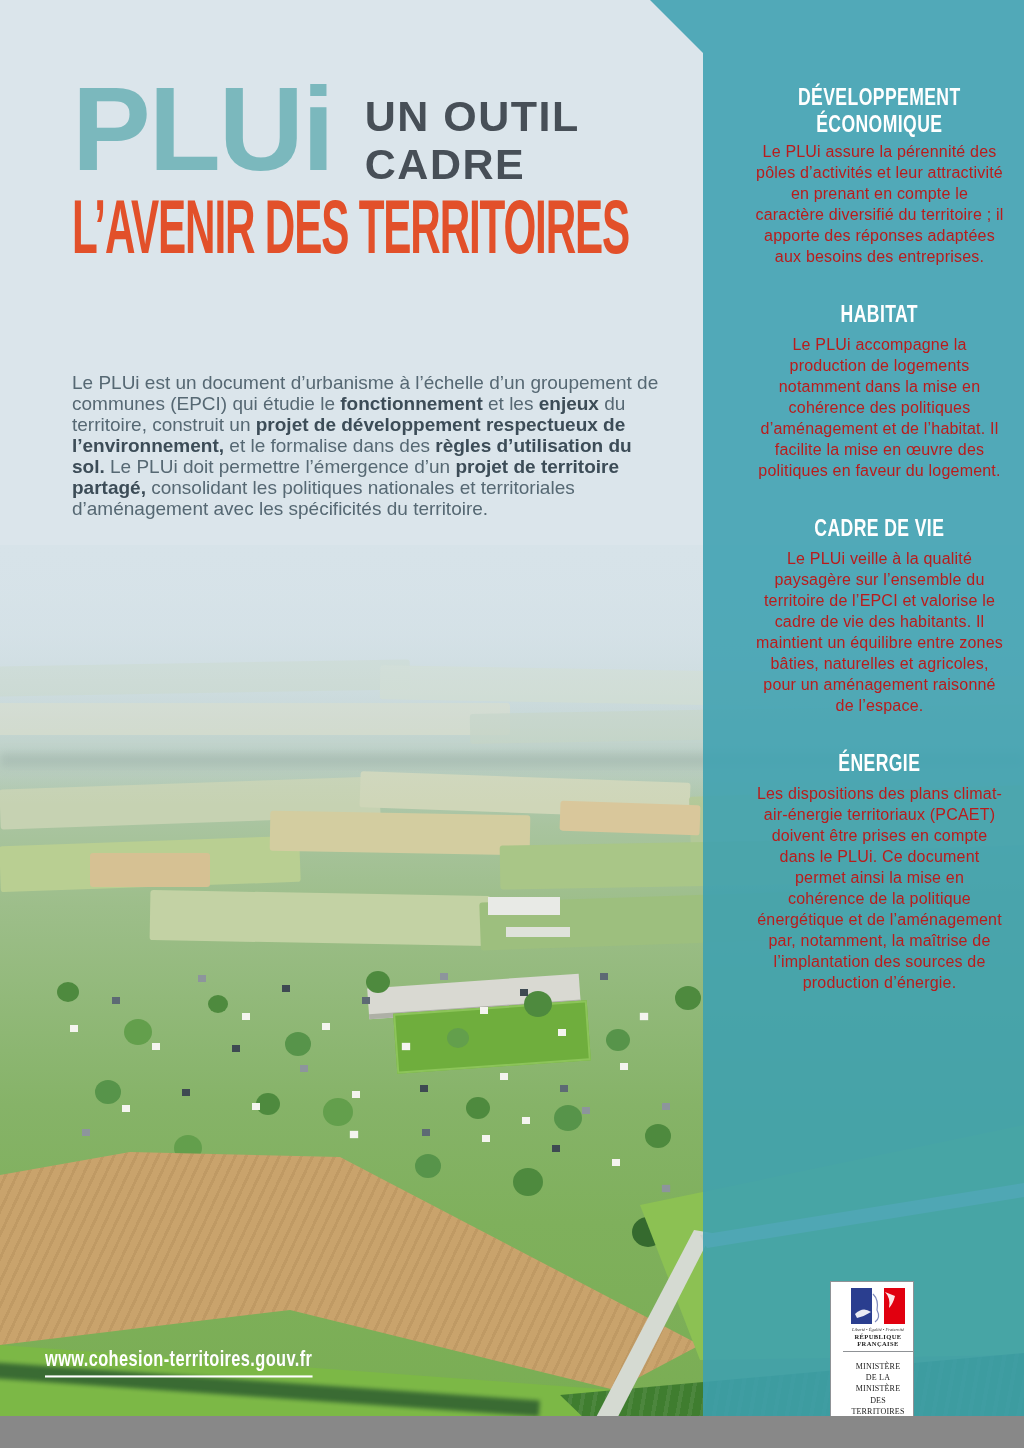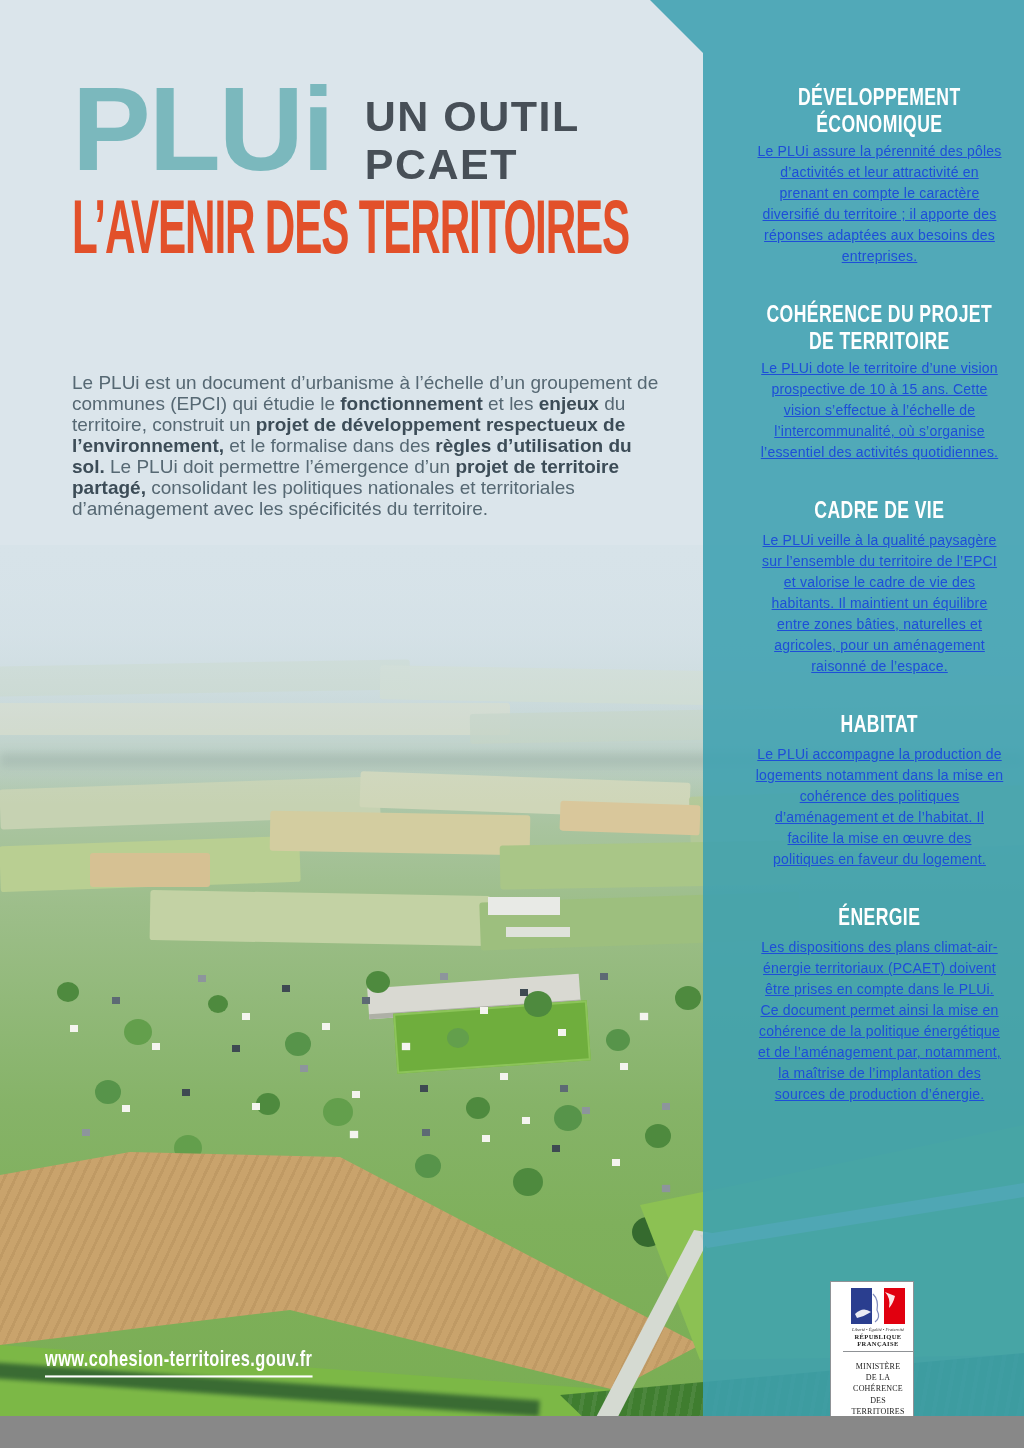--- a/index.html
+++ b/index.html
@@ -73,21 +73,21 @@
 
   
   .sidebar{position:absolute;right:0;top:0;width:374px;height:1448px;z-index:5;
     background:rgba(62,160,177,0.88);
     clip-path:polygon(0 0,100% 0,100% 100%,53px 100%,53px 53px);}
   .sidebar-inner{margin-left:53px;padding:84px 20px 0 20px;}
   .section{margin-bottom:34px;text-align:center;margin-left:32px;}
   .sec-title{position:relative;width:140%;left:-20%;margin:0 0 9px 0;
     font-size:22px;line-height:24px;font-weight:700;color:#ffffff;white-space:pre-line;
     transform:scale(0.80,1.12);transform-origin:center top;letter-spacing:0.5px;}
-  .sec-body{margin:0;font-size:14px;line-height:21px;color:#1d4ed8;letter-spacing:0.2px;text-decoration:underline;}
+  .sec-body{margin:0;font-size:16px;line-height:21px;color:#b91c1c;letter-spacing:0.2px;}
 
   
   .gov-logo{position:absolute;left:830px;top:1281px;width:84px;z-index:6;background:#fff;
     border:1px solid #8f9296;text-align:center;box-sizing:border-box;padding-left:12px;}
   .gov-top{padding:6px 2px 4px 2px;border-bottom:1px solid #8f9296;}
   .gov-flag{display:block;margin:0 auto 3px auto;}
   .gov-motto{font-family:"Liberation Serif",serif;font-style:italic;font-size:5px;color:#333;
     transform:scale(0.9);white-space:nowrap;}
   .gov-rf{font-family:"Liberation Serif",serif;font-size:6.5px;font-weight:700;color:#222;
     letter-spacing:0.4px;margin-top:1px;}
@@ -130,48 +130,43 @@
     <div class="ph plow"></div>
     <div class="ph green-right"></div>
     <div class="ph green-left"></div>
     <div class="ph deep-green"></div>
     <div class="hedge"></div>
     <div class="ph road-a"></div>
     <div class="ph road-b"></div>
   </div>
 
   <div class="title-block">
-    <span class="plui">PLUi</span><span class="subtitle"><span>UN OUTIL</span><br><span>PCAET</span></span>
+    <span class="plui">PLUi</span><span class="subtitle"><span>UN OUTIL</span><br><span>CADRE</span></span>
   </div>
   <div class="headline">L’AVENIR DES TERRITOIRES</div>
 
   <p class="intro"><span>Le PLUi est un document d’urbanisme à l’échelle d’un groupement de communes (EPCI) qui étudie le </span><span class="b">fonctionnement</span><span> et les </span><span class="b">enjeux</span><span> du territoire, construit un </span><span class="b">projet de développement respectueux de l’environnement,</span><span> et le formalise dans des </span><span class="b">règles d’utilisation du sol.</span><span> Le PLUi doit permettre l’émergence d’un </span><span class="b">projet de territoire partagé,</span><span> consolidant les politiques nationales et territoriales d’aménagement avec les spécificités du territoire.</span></p>
 
   <aside class="sidebar">
     <div class="sidebar-inner">
 
       <section class="section">
         <h3 class="sec-title">DÉVELOPPEMENT ÉCONOMIQUE</h3>
         <p class="sec-body">Le PLUi assure la pérennité des pôles d’activités et leur attractivité en prenant en compte le caractère diversifié du territoire ; il apporte des réponses adaptées aux besoins des entreprises.</p>
       </section>
 
+
       <section class="section">
-        <h3 class="sec-title">COHÉRENCE DU PROJET
-DE TERRITOIRE</h3>
-        <p class="sec-body">Le PLUi dote le territoire d’une vision prospective de 10 à 15 ans. Cette vision s’effectue à l’échelle de l’intercommunalité, où s’organise l’essentiel des activités quotidiennes.</p>
+        <h3 class="sec-title">HABITAT</h3>
+        <p class="sec-body">Le PLUi accompagne la production de logements notamment dans la mise en cohérence des politiques d’aménagement et de l’habitat. Il facilite la mise en œuvre des politiques en faveur du logement.</p>
       </section>
 
       <section class="section">
         <h3 class="sec-title">CADRE DE VIE</h3>
         <p class="sec-body">Le PLUi veille à la qualité paysagère sur l’ensemble du territoire de l’EPCI et valorise le cadre de vie des habitants. Il maintient un équilibre entre zones bâties, naturelles et agricoles, pour un aménagement raisonné de l’espace.</p>
-      </section>
-
-      <section class="section">
-        <h3 class="sec-title">HABITAT</h3>
-        <p class="sec-body">Le PLUi accompagne la production de logements notamment dans la mise en cohérence des politiques d’aménagement et de l’habitat. Il facilite la mise en œuvre des politiques en faveur du logement.</p>
       </section>
 
       <section class="section">
         <h3 class="sec-title">ÉNERGIE</h3>
         <p class="sec-body">Les dispositions des plans climat-air-énergie territoriaux (PCAET) doivent être prises en compte dans le PLUi. Ce document permet ainsi la mise en cohérence de la politique énergétique et de l’aménagement par, notamment, la maîtrise de l’implantation des sources de production d’énergie.</p>
       </section>
 
     </div>
   </aside>
 
@@ -183,20 +178,20 @@
         <rect x="33" y="0" width="21" height="36" fill="#e1000f"></rect>
         <path d="M4,26 Q12,18 20,24 Q14,28 6,30 Z" fill="#ffffff" opacity="0.9"></path>
         <path d="M34,4 Q40,10 38,20 Q42,16 44,8 Z" fill="#ffffff" opacity="0.9"></path>
         <path d="M22,6 Q28,12 26,22 Q30,30 24,34" fill="none" stroke="#2a3e8f" stroke-width="1.2" opacity="0.6"></path>
       </svg>
       <div class="gov-motto">Liberté • Égalité • Fraternité</div>
       <div class="gov-rf">RÉPUBLIQUE FRANÇAISE</div>
     </div>
     <div class="gov-bottom">
       <div>MINISTÈRE</div>
-      <div>DE LA COHÉRENCE</div>
+      <div>DE LA MINISTÈRE</div>
       <div>DES TERRITOIRES</div>
     </div>
   </div>
 
   <a class="site-url" href="#">www.cohesion-territoires.gouv.fr</a>
 
 </div>
 
 </body></html>

